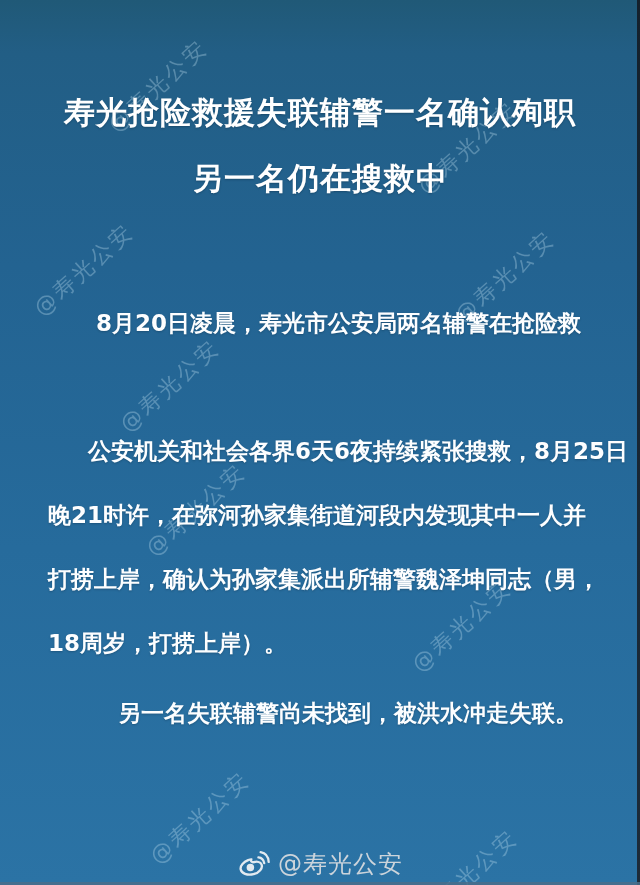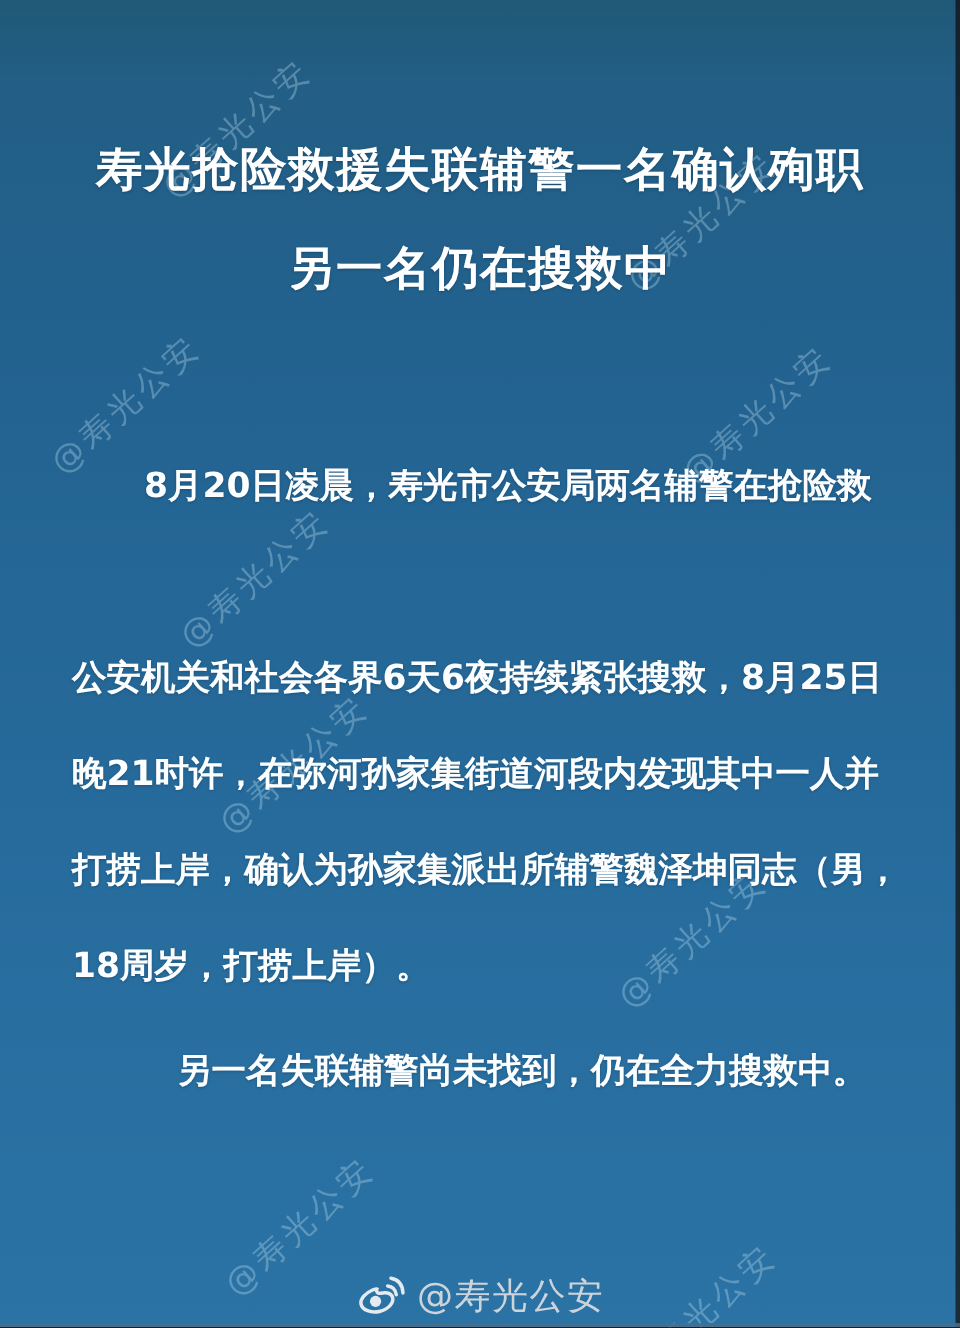--- a/index.html
+++ b/index.html
@@ -58,21 +58,21 @@
     position: absolute;
     left: 48px;
     color: #fdfeff;
     font-size: 23px;
     font-weight: bold;
     white-space: nowrap;
     text-shadow: 0 1px 2px rgba(10, 35, 55, 0.3);
   }
   .bl0 { top: 308px; padding-left: 48px; }
   .bl1 { top: 372px; }
-  .bl2 { top: 436px; }
+  .bl2 { top: 436px; margin-left: 40px; }
   .bl3 { top: 500px; }
   .bl4 { top: 564px; }
   .bl5 { top: 628px; }
   .closing { top: 698px; left: 118px; }
 
   
   .footer {
     position: absolute;
     left: 0;
     top: 848px;
@@ -123,21 +123,21 @@
   </div>
 
   <div class="title-line title2">另一名仍在搜救中</div>
   <div class="title-line title1">寿光抢险救援失联辅警一名确认殉职</div>
 
   <div class="body-line bl0">8月20日凌晨，寿光市公安局两名辅警在抢险救</div>
   <div class="body-line bl2">公安机关和社会各界6天6夜持续紧张搜救，8月25日</div>
   <div class="body-line bl3">晚21时许，在弥河孙家集街道河段内发现其中一人并</div>
   <div class="body-line bl4">打捞上岸，确认为孙家集派出所辅警魏泽坤同志（男，</div>
   <div class="body-line bl5">18周岁，打捞上岸）。</div>
-  <div class="body-line closing">另一名失联辅警尚未找到，仍在全力搜救中。</div>
+  <div class="body-line closing">另一名失联辅警尚未找到，被洪水冲走失联。</div>
 
   <div class="footer">
     <svg class="weibo-icon" width="33" height="28" viewBox="0 0 37 31" aria-hidden="true">
       <g fill="none" stroke="#e3eaf0" stroke-width="2.6" stroke-linecap="round">
         <path d="M24 8 q5.5 0.5 6.5 6.5"></path>
         <path d="M26.5 2.2 q8.5 1.5 9 11"></path>
         <path d="M16 10.2 c-0.9 2 0.5 3.8 2.9 3.2 c3.4 -0.9 7.4 -0.3 8.6 2.5 c1.8 4.3 -2.7 9.4 -9 11 c-6.9 1.8 -13.6 -1 -14.4 -5.5 c-0.7 -3.8 3.5 -8.2 8.3 -10.2 c1.5 -0.6 3.2 -1.3 3.6 -1z"></path>
       </g>
       <circle cx="15" cy="19.5" r="4.2" fill="#e3eaf0"></circle>
     </svg>

